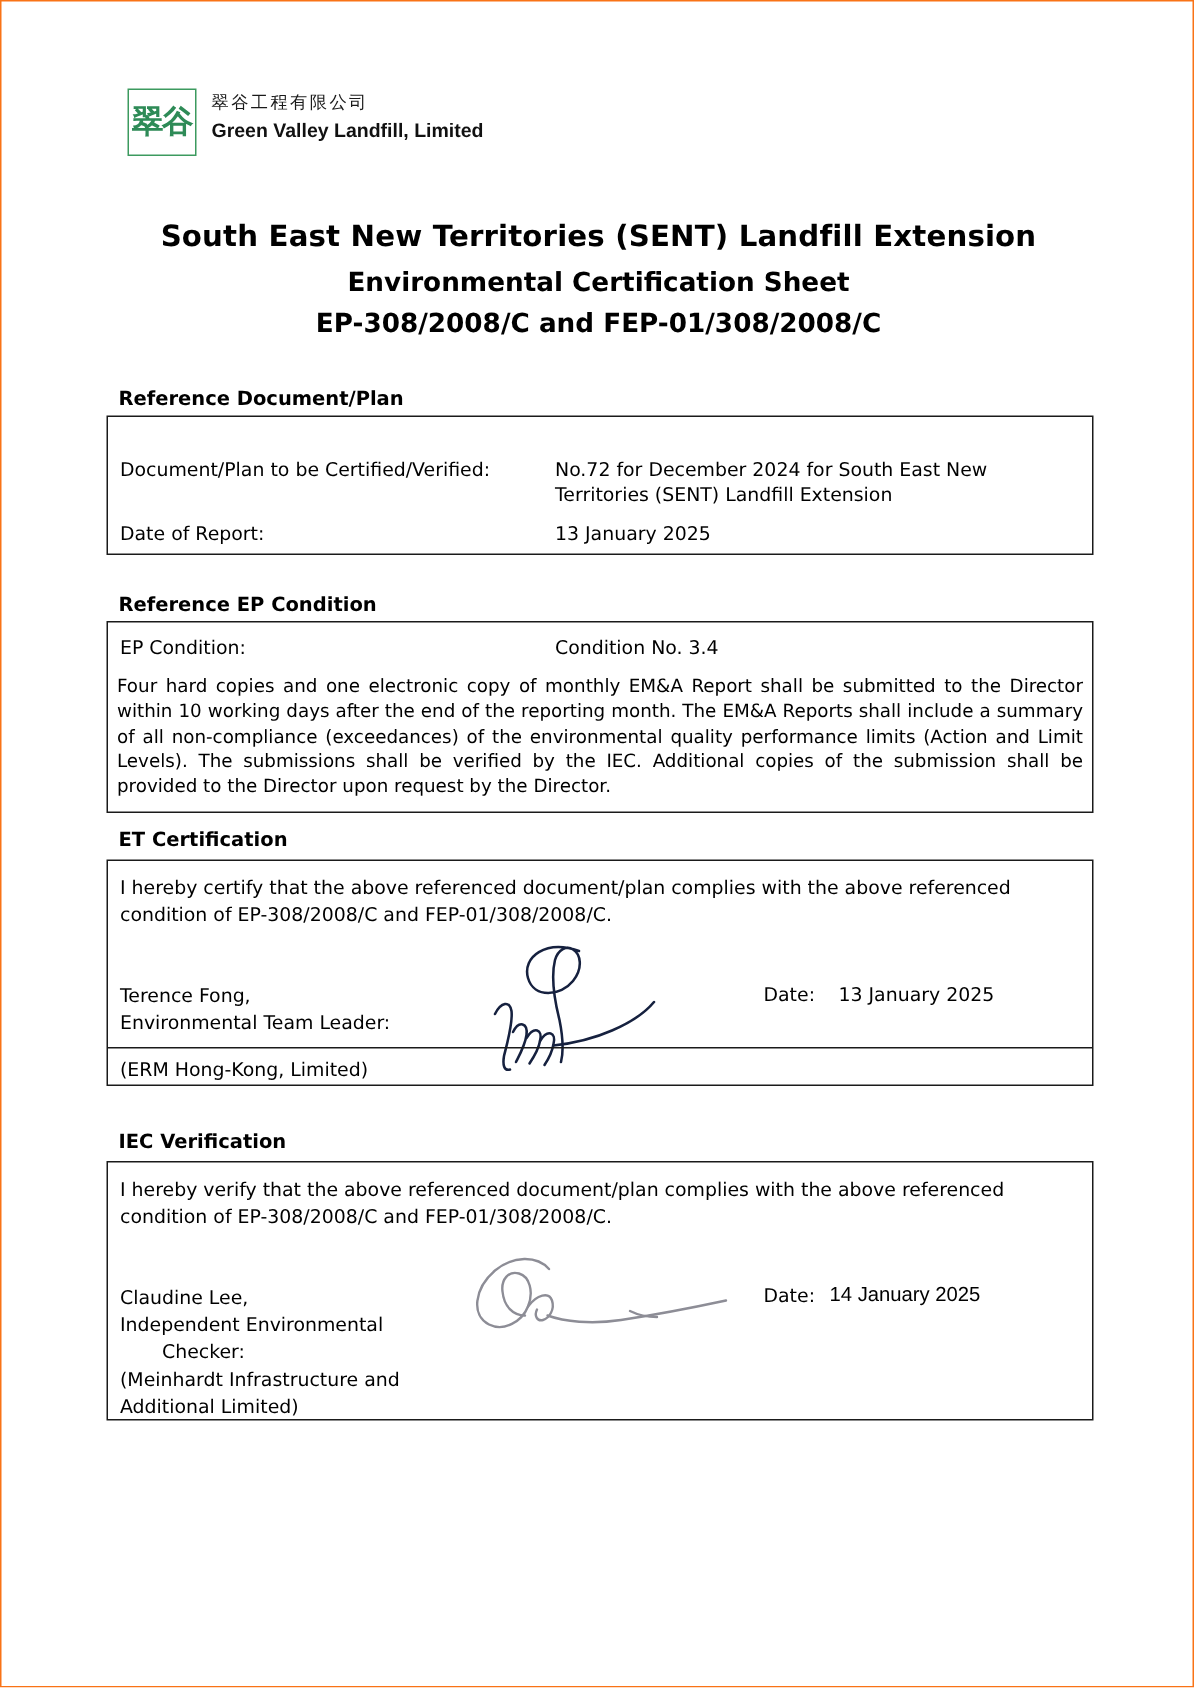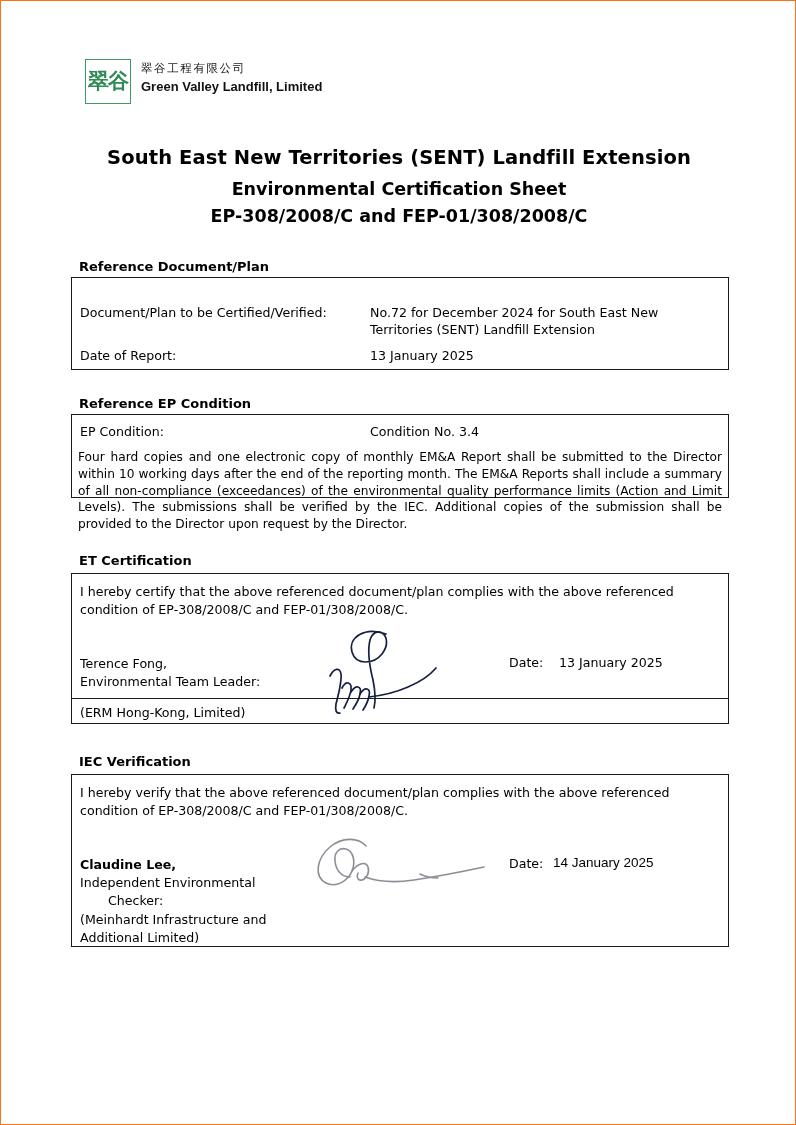--- a/index.html
+++ b/index.html
@@ -166,21 +166,21 @@
       <div class="lbl" style="left:8px; top:26px;">Document/Plan to be Certified/Verified:</div>
       <div class="val" style="left:298px; top:26px;">No.72 for December 2024 for South East New</div>
       <div class="val" style="left:298px; top:43px;">Territories (SENT) Landfill Extension</div>
       <div class="lbl" style="left:8px; top:69px;">Date of Report:</div>
       <div class="val" style="left:298px; top:69px;">13 January 2025</div>
     </div>
   </div>
 
   <div class="section-heading" style="top:395px;">Reference EP Condition</div>
 
-  <div class="box" style="top:413px; height:84px;">
+  <div class="box" style="top:413px; height:128px;">
     <div class="box-inner">
       <div class="lbl" style="left:8px; top:8px;">EP Condition:</div>
       <div class="val" style="left:298px; top:8px;">Condition No. 3.4</div>
       <div class="para" style="left:6px; top:34px; width:644px; font-size:12.2px; line-height:1.38;">Four hard copies and one electronic copy of monthly EM&amp;A Report shall be submitted to the Director within 10 working days after the end of the reporting month. The EM&amp;A Reports shall include a summary of all non-compliance (exceedances) of the environmental quality performance limits (Action and Limit Levels). The submissions shall be verified by the IEC. Additional copies of the submission shall be provided to the Director upon request by the Director.</div>
     </div>
   </div>
 
   <div class="section-heading" style="top:552px;">ET Certification</div>
 
   <div class="box" style="top:572px; height:151px;">
@@ -217,21 +217,21 @@
 
       <svg class="sig" style="left:236px; top:58px;" width="200" height="62" viewBox="0 0 200 62">
         <g fill="none" stroke="#8d8d96" stroke-width="1.6" stroke-linecap="round" stroke-linejoin="round">
           <path d="M58,13 C50,4 34,4 22,14 C8,26 6,44 18,50 C28,55 40,48 44,38 C48,28 45,18 38,16 C31,14 26,20 27,28 C28,38 34,44 42,44"></path>
           <path d="M44,38 C50,30 58,28 60,34 C62,40 58,46 54,47 C50,48 48,44 50,40"></path>
           <path d="M57,44 C68,48 86,50 106,47 C126,44 148,40 176,34"></path>
           <path d="M112,41 C118,44 124,45 130,45"></path>
         </g>
       </svg>
 
-      <div class="lbl" style="left:8px; top:81px;font-weight:bold;">Claudine Lee,</div>
+      <div class="lbl" style="left:8px; top:81px;">Claudine Lee,</div>
       <div class="lbl" style="left:8px; top:99px;">Independent Environmental</div>
       <div class="lbl" style="left:8px; top:117px;margin-left:28px;">Checker:</div>
 
       <div class="date-label" style="left:437px; top:81px;">Date:</div>
       <div class="date-value-b" style="left:481px; top:80px;">14 January 2025</div>
 
       <div class="lbl" style="left:8px; top:136px;">(Meinhardt Infrastructure and</div>
       <div class="lbl" style="left:8px; top:154px;">Additional Limited)</div>
     </div>
   </div>

